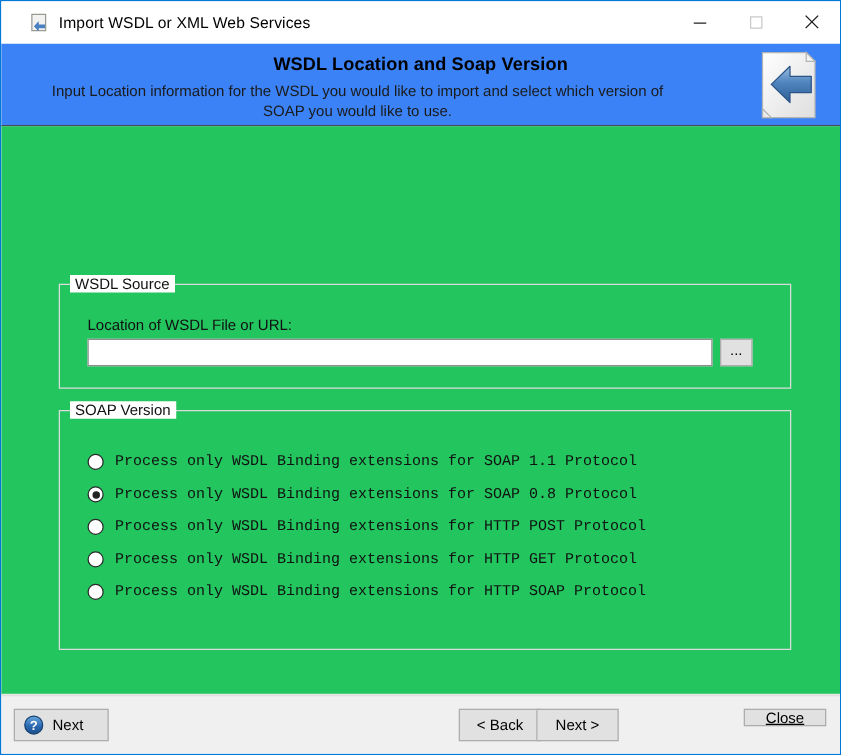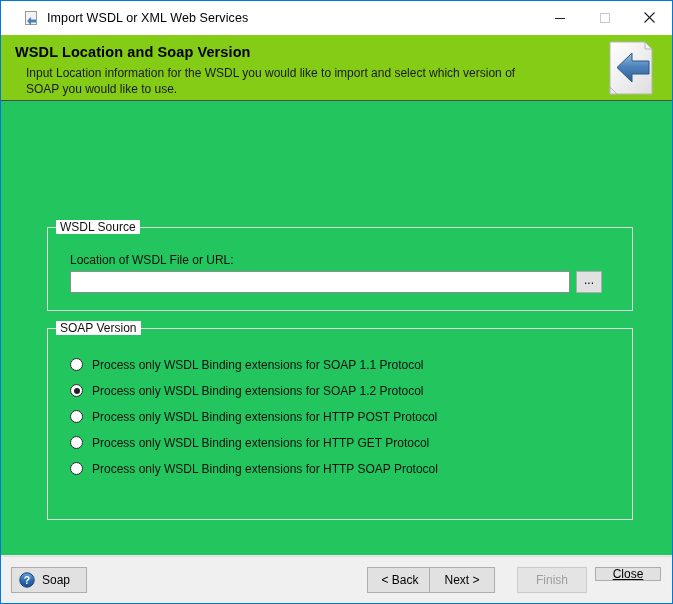--- a/index.html
+++ b/index.html
@@ -60,24 +60,25 @@
     background: transparent;
     border: none;
     padding: 0;
   }
   .win-btn svg { display: block; }
 
   
   #header {
     position: relative;
     height: 66px;
-    background: #84cc16;
+    background: #3b82f6;
     border-bottom: 1px solid #4a4a52;
     box-sizing: border-box;
     padding: 9px 14px 0 14px;
+    text-align: center;
   }
   #header-title {
     font-size: 14.5px;
     font-weight: bold;
     color: #000000;
     margin: 0 0 5px 0;
     letter-spacing: 0.1px;
   }
   #header-subtitle {
     font-size: 12px;
@@ -174,23 +175,24 @@
     color: #000000;
     line-height: 14px;
     padding: 0 0 5px 0;
     cursor: default;
   }
 
   .radio-row {
     position: absolute;
     left: 22px;
     display: flex;
-    align-items: flex-start;
+    align-items: flex-end;
     height: 18px;
     cursor: default;
+    font-family: Liberation Mono, monospace;
   }
   .radio-mark {
     width: 13px;
     height: 13px;
     box-sizing: border-box;
     border: 1px solid #2b2b2b;
     border-radius: 50%;
     background: #ffffff;
     flex: 0 0 auto;
     position: relative;
@@ -345,21 +347,21 @@
     <fieldset class="groupbox" id="gb-soap-version">
       <span class="gb-label">SOAP Version</span>
 
       <div class="radio-row" style="top:29px">
         <span class="radio-mark"></span>
         <span class="radio-label">Process only WSDL Binding extensions for SOAP 1.1 Protocol</span>
       </div>
 
       <div class="radio-row checked" style="top:55px">
         <span class="radio-mark"></span>
-        <span class="radio-label">Process only WSDL Binding extensions for SOAP 1.2 Protocol</span>
+        <span class="radio-label">Process only WSDL Binding extensions for SOAP 0.8 Protocol</span>
       </div>
 
       <div class="radio-row" style="top:81px">
         <span class="radio-mark"></span>
         <span class="radio-label">Process only WSDL Binding extensions for HTTP POST Protocol</span>
       </div>
 
       <div class="radio-row" style="top:107px">
         <span class="radio-mark"></span>
         <span class="radio-label">Process only WSDL Binding extensions for HTTP GET Protocol</span>
@@ -381,22 +383,21 @@
             <linearGradient id="helpGrad" x1="0" y1="0" x2="0" y2="1">
               <stop offset="0%" stop-color="#6aa9e0"></stop>
               <stop offset="55%" stop-color="#2a6bb3"></stop>
               <stop offset="100%" stop-color="#1b4e8c"></stop>
             </linearGradient>
           </defs>
           <circle cx="8" cy="8" r="7.2" fill="url(#helpGrad)" stroke="#16406f" stroke-width="1"></circle>
           <text x="8" y="11.8" text-anchor="middle" font-family="Liberation Sans, sans-serif" font-size="10.5" font-weight="bold" fill="#ffffff">?</text>
         </svg>
       </span>
-      <span>Soap</span>
+      <span>Next</span>
     </button>
 
     <button class="btn" id="back-button">&lt; Back</button>
     <button class="btn" id="next-button">Next &gt;</button>
-    <button class="btn disabled" id="finish-button" disabled="">Finish</button>
     <button class="btn" id="close-button">Close</button>
   </div>
 
 </div>
 
 </body></html>

